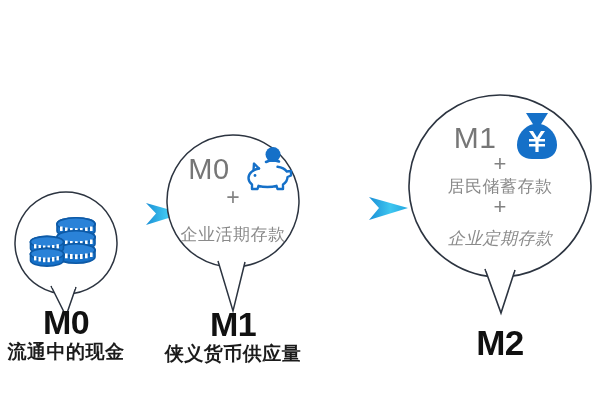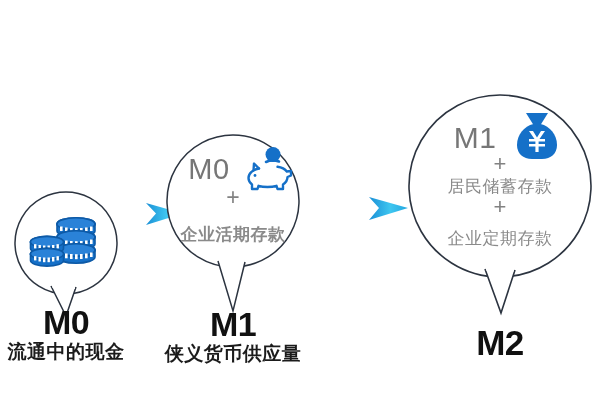--- a/index.html
+++ b/index.html
@@ -218,21 +218,21 @@
         <path d="M 53 128 L 68 178 L 80 129" fill="#ffffff" stroke="#2c3440" stroke-width="1.5"></path>
         <path d="M 54 127.5 L 79 128.5" stroke="#ffffff" stroke-width="3.5"></path>
       </svg>
 
       <div class="bubble-content" style="width:136px; height:134px; padding:8px 10px 14px 10px;">
         <div class="row-inline" style="margin-top:4px;">
           <span class="big-code" style="font-size:29px;">M0</span>
           <span style="display:inline-block; width:44px;"></span>
         </div>
         <div class="plus" style="font-size:23px; margin-top:3px;">+</div>
-        <div class="cn-line" style="font-size:17px; margin-top:18px;font-weight:bold;">企业活期存款</div>
+        <div class="cn-line" style="font-size:17px; margin-top:18px;">企业活期存款</div>
       </div>
 
       <div class="icon-box" style="left:80px; top:13px; width:50px; height:48px;">
         <svg width="50" height="48" viewBox="0 0 50 48">
           <circle cx="28" cy="8.5" r="7.5" fill="#1570c8"></circle>
           <path d="M 21 16 Q 27 13 34 15.5" stroke="#1570c8" stroke-width="2.6" fill="none" stroke-linecap="round"></path>
           <g fill="none" stroke="#1570c8" stroke-width="2.4" stroke-linejoin="round" stroke-linecap="round">
             <path d="M 14 22.5
                      C 8 23.5 3.5 27.5 3.5 32
                      C 3.5 34.5 4.8 36.8 7 38.5
@@ -279,21 +279,21 @@
       </svg>
 
       <div class="bubble-content" style="width:186px; height:184px; padding:12px 14px 18px 14px;">
         <div class="row-inline" style="margin-top:6px;">
           <span class="big-code" style="font-size:30px;">M1</span>
           <span style="display:inline-block; width:46px;"></span>
         </div>
         <div class="plus" style="font-size:22px; margin-top:1px;">+</div>
         <div class="cn-line" style="font-size:17px; margin-top:4px;">居民储蓄存款</div>
         <div class="plus" style="font-size:22px; margin-top:1px;">+</div>
-        <div class="cn-line" style="font-size:17px; margin-top:14px;">企业定期存款</div>
+        <div class="cn-line" style="font-size:17px; margin-top:14px;font-style:italic;">企业定期存款</div>
       </div>
 
       <div class="icon-box" style="left:106px; top:18px; width:48px; height:52px;">
         <svg width="48" height="52" viewBox="0 0 48 52">
           <path d="M 13 2 L 35 2 L 27.5 14 L 20.5 14 Z" fill="#1570c8"></path>
           <path d="M 20.5 13
                    C 11 15 4 24 4 34
                    C 4 42.5 10 48 19 48
                    L 29 48
                    C 38 48 44 42.5 44 34

